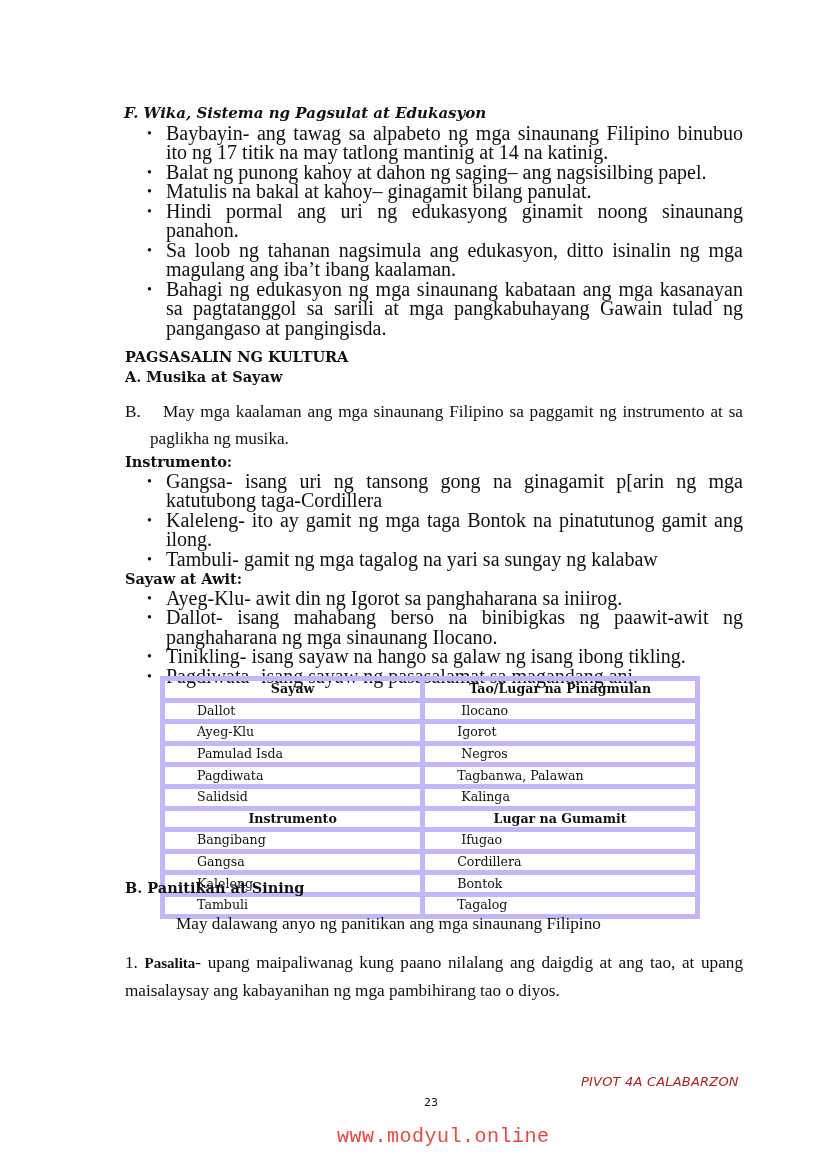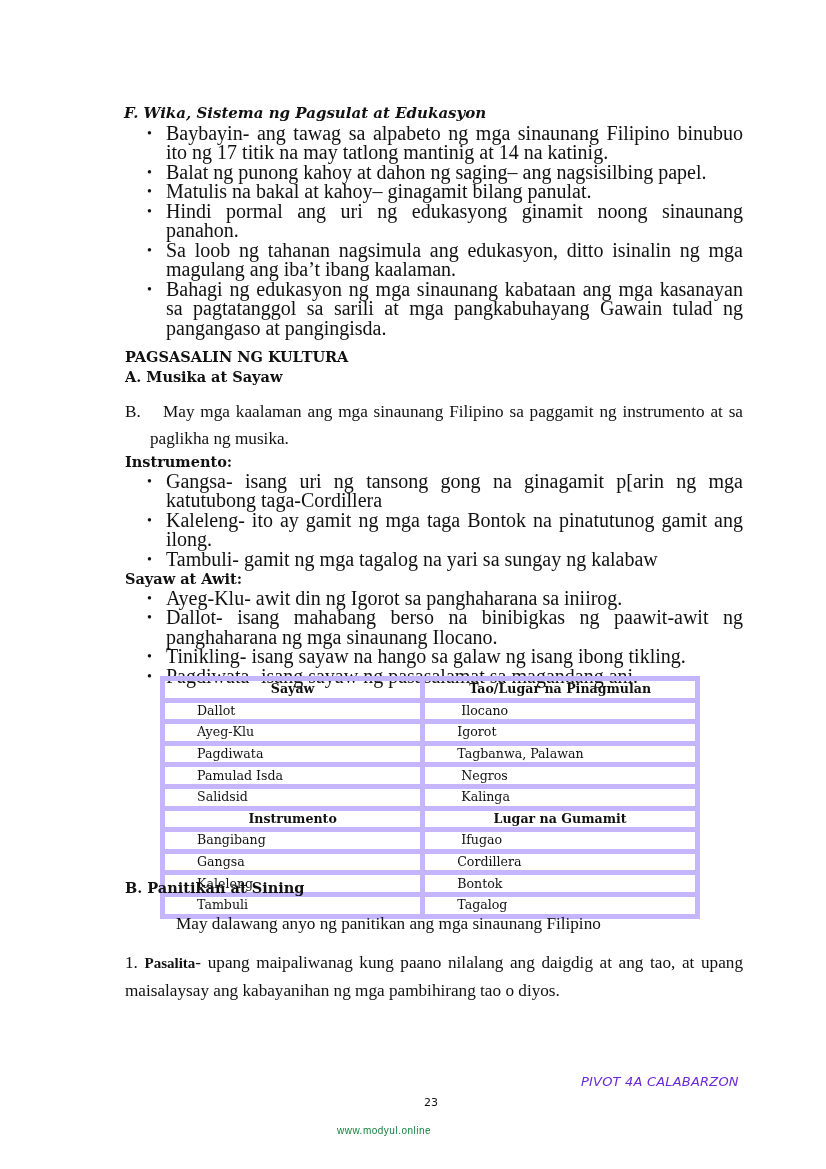--- a/index.html
+++ b/index.html
@@ -12,23 +12,23 @@
   ul.bullets li { position: relative; padding-left: 41px; text-align: justify; font-family: "Liberation Serif", serif; font-size: 20px; line-height: 19.5px; }
   ul.bullets li::before { content: "\2022"; position: absolute; left: 22px; top: 0; font-size: 14px; }
   .bold-h { font-family: "DejaVu Serif", serif; font-weight: bold; font-size: 14.5px; line-height: 19.5px; }
   .para { font-family: "Liberation Serif", serif; font-size: 17.2px; line-height: 27px; text-align: justify; margin-top: 12px; }
   table.culture { position: absolute; left: 160px; top: 676px; width: 540px; border-collapse: collapse;
                   font-family: "DejaVu Serif", serif; font-size: 12.6px; }
   table.culture td, table.culture th { border: 5px solid #c4b5fd; height: 16.6px; padding: 0 0 0 32px; line-height: 16px; text-align: left; font-weight: normal; }
   table.culture td.col2, table.culture th.col2 { padding-left: 32px; }
   table.culture th { text-align: center; font-weight: bold; padding: 0; }
   table.culture { border: 2px solid #222; }
-  .footer-brand { position: absolute; left: 581px; top: 1074px; font-family: "DejaVu Sans", sans-serif; font-style: italic; font-size: 13px; color: #6d28d9; letter-spacing: 0.2px; }
+  .footer-brand { position: absolute; left: 581px; top: 1074px; font-family: "DejaVu Sans", sans-serif; font-style: italic; font-size: 13px; color: #b91c1c; letter-spacing: 0.2px; }
   .page-num { position: absolute; left: 424px; top: 1096px; font-family: "DejaVu Sans", sans-serif; font-size: 11px; }
-  .watermark { position: absolute; left: 337px; top: 1125px; font-family: Liberation Sans, sans-serif; font-size: 10px; color: #15803d; letter-spacing: 0.5px; }
+  .watermark { position: absolute; left: 337px; top: 1125px; font-family: Liberation Mono, monospace; font-size: 20px; color: #ef4444; letter-spacing: 0.5px; }
 </style>
 </head>
 <body>
 
 <div class="page">
 
   <div class="block" style="top:104px;">
     <div class="heading-f" style="margin-left:-1px;">F. Wika, Sistema ng Pagsulat at Edukasyon</div>
     <ul class="bullets" id="f-bullets">
         <li>Baybayin- ang tawag sa alpabeto ng mga sinaunang Filipino binubuo ito ng 17 titik na may tatlong mantinig at 14 na katinig.</li>
@@ -73,26 +73,26 @@
         </tr>
         <tr>
           <td class="" style="white-space: pre;">Dallot</td>
           <td class="col2" style="white-space: pre;"> Ilocano</td>
         </tr>
         <tr>
           <td class="" style="white-space: pre;">Ayeg-Klu</td>
           <td class="col2" style="white-space: pre;">Igorot</td>
         </tr>
         <tr>
+          <td class="" style="white-space: pre;">Pamulad Isda</td>
+          <td class="col2" style="white-space: pre;"> Negros</td>
+        </tr>
+        <tr>
           <td class="" style="white-space: pre;">Pagdiwata</td>
           <td class="col2" style="white-space: pre;">Tagbanwa, Palawan</td>
-        </tr>
-        <tr>
-          <td class="" style="white-space: pre;">Pamulad Isda</td>
-          <td class="col2" style="white-space: pre;"> Negros</td>
         </tr>
         <tr>
           <td class="" style="white-space: pre;">Salidsid</td>
           <td class="col2" style="white-space: pre;"> Kalinga</td>
         </tr>
         <tr>
           <th>Instrumento</th>
           <th>Lugar na Gumamit</th>
         </tr>
         <tr>

